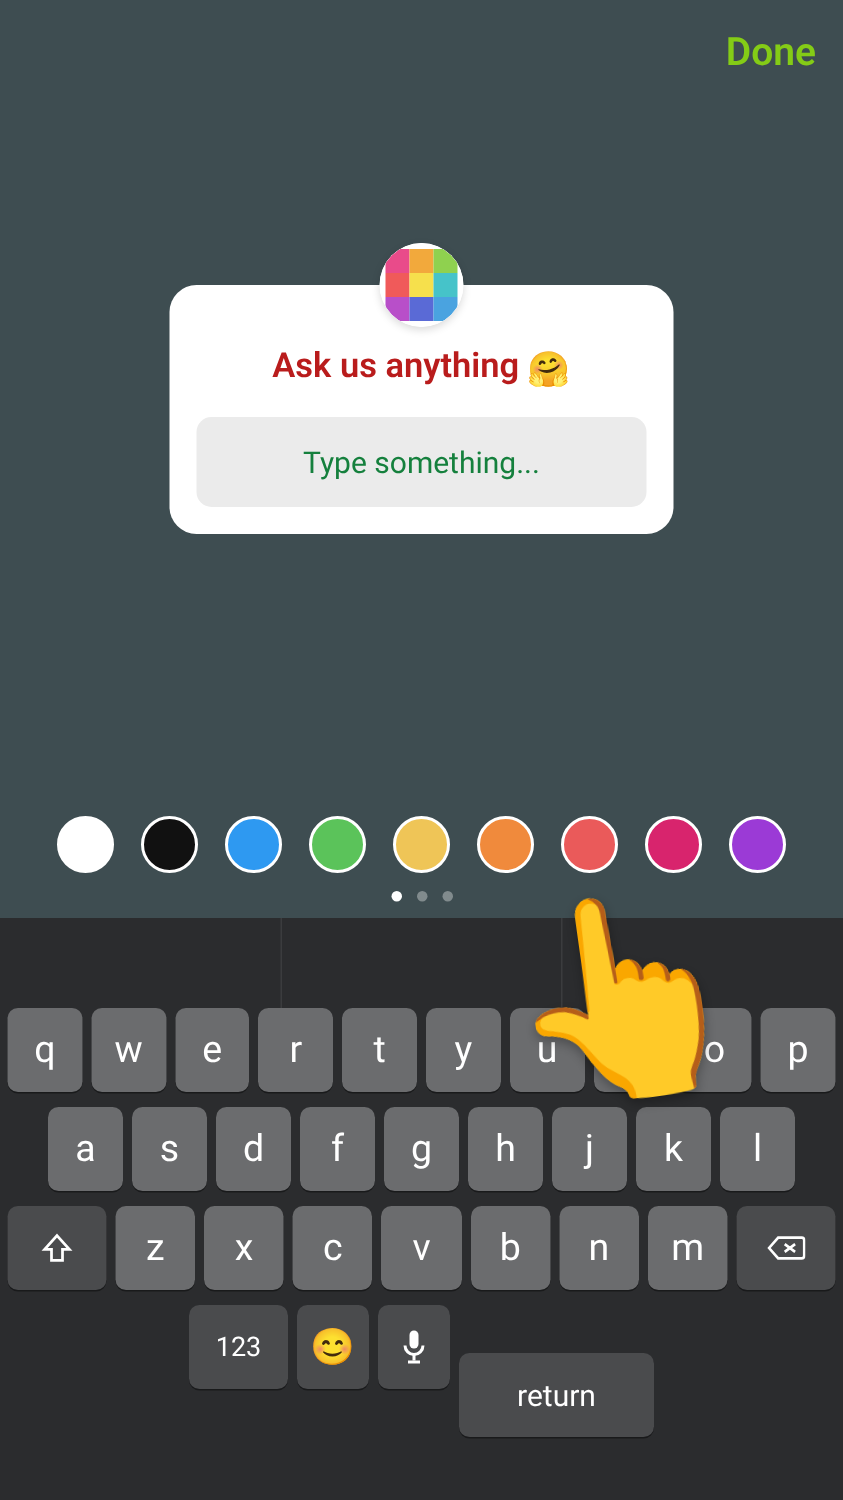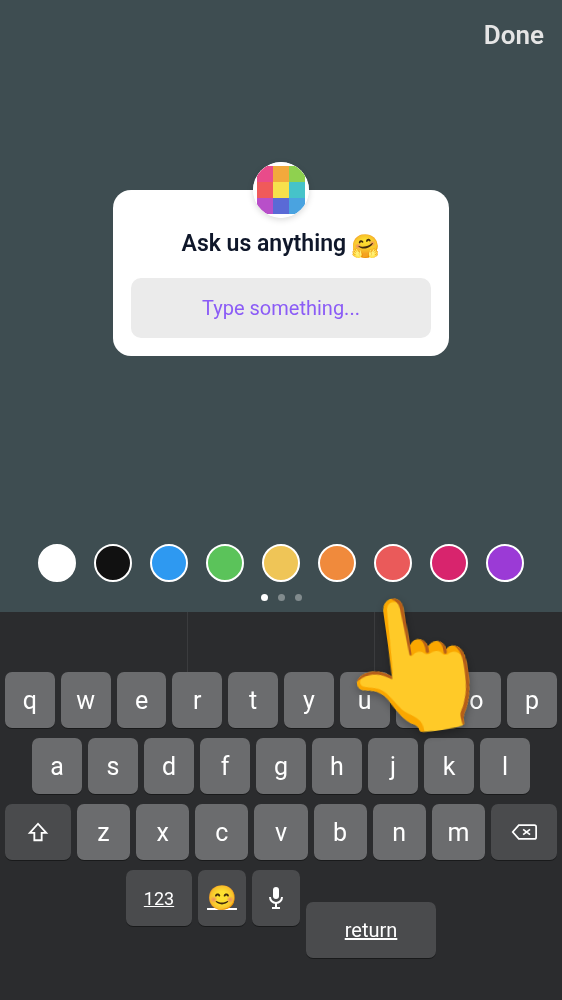--- a/index.html
+++ b/index.html
@@ -1,43 +1,43 @@
 <!DOCTYPE html>
 <html><head>
 <meta charset="utf-8">
 <style>
   * { box-sizing: border-box; margin: 0; padding: 0; }
   html, body { width: 562px; height: 1000px; overflow: hidden; font-family: -apple-system, BlinkMacSystemFont, "Segoe UI", Roboto, Helvetica, Arial, sans-serif; }
   body { background: #3e4d51; position: relative; }
 
   .topbar { position: absolute; top: 0; left: 0; right: 0; height: 70px; display: flex; align-items: center; justify-content: flex-end; padding-right: 18px; }
-  .done { color: #e5e5e5; font-size: 26px; font-weight: 600; cursor: pointer; }
+  .done { color: #84cc16; font-size: 26px; font-weight: 600; cursor: pointer; }
 
   .card-wrap { position: absolute; top: 190px; left: 50%; transform: translateX(-50%); width: 336px; }
   .card { background: #fff; border-radius: 18px; padding: 40px 18px 18px 18px; position: relative; }
   .avatar { position: absolute; top: -28px; left: 50%; transform: translateX(-50%); width: 56px; height: 56px; border-radius: 50%; overflow: hidden; background: #fff; box-shadow: 0 2px 6px rgba(0,0,0,0.15); }
   .avatar svg { width: 100%; height: 100%; display: block; }
-  .prompt { text-align: center; font-size: 23px; font-weight: 600; color: #0f172a; margin-bottom: 18px; }
+  .prompt { text-align: center; font-size: 23px; font-weight: 600; color: #b91c1c; margin-bottom: 18px; }
   .hug { display: inline-block; vertical-align: -3px; }
-  .input { background: #ebebeb; border-radius: 10px; height: 60px; display: flex; align-items: center; justify-content: center; color: #8b5cf6; font-size: 20px; }
+  .input { background: #ebebeb; border-radius: 10px; height: 60px; display: flex; align-items: center; justify-content: center; color: #15803d; font-size: 20px; }
 
   .colors { position: absolute; top: 544px; left: 0; right: 0; display: flex; justify-content: center; gap: 18px; }
   .swatch { width: 38px; height: 38px; border-radius: 50%; cursor: pointer; border: 2.5px solid #fff; }
   .pager { position: absolute; top: 594px; left: 0; right: 0; display: flex; justify-content: center; gap: 10px; }
   .pager .dot { width: 7px; height: 7px; border-radius: 50%; background: rgba(255,255,255,0.35); }
   .pager .dot.active { background: #fff; }
 
   .kb { position: absolute; bottom: 0; left: 0; right: 0; height: 388px; background: #2b2c2e; }
   .suggest { height: 60px; display: flex; }
   .suggest div { flex: 1; border-right: 1px solid rgba(255,255,255,0.08); }
   .suggest div:last-child { border-right: none; }
   .krow { display: flex; justify-content: center; gap: 6px; padding: 0 5px; margin-bottom: 10px; }
   .krow:first-of-type { margin-top: 8px; }
   .key { background: #6b6c6e; color: #fff; border-radius: 7px; height: 56px; display: flex; align-items: center; justify-content: center; font-size: 25px; flex: 1; cursor: pointer; box-shadow: 0 1px 0 rgba(0,0,0,0.4); }
-  .key.fn { background: #4a4b4d; font-size: 18px; text-decoration: underline; }
+  .key.fn { background: #4a4b4d; font-size: 18px; }
   .row2 { padding: 0 32px; }
   .row3 .shift, .row3 .bksp { flex: 0 0 66px; background: #4a4b4d; }
   .row4 .n123 { flex: 0 0 66px; font-size: 18px; }
   .row4 .emoji, .row4 .mic { flex: 0 0 48px; font-size: 24px; }
   .row4 .space { flex: 1; font-size: 20px; }
   .row4 .return { flex: 0 0 130px; font-size: 20px; margin-top: 32px; }
 
   .finger { position: absolute; top: 600px; left: 335px; font-size: 130px; pointer-events: none; line-height: 1; filter: drop-shadow(0 3px 4px rgba(0,0,0,0.3)); transform: rotate(-8deg); }
 </style>
 </head>

